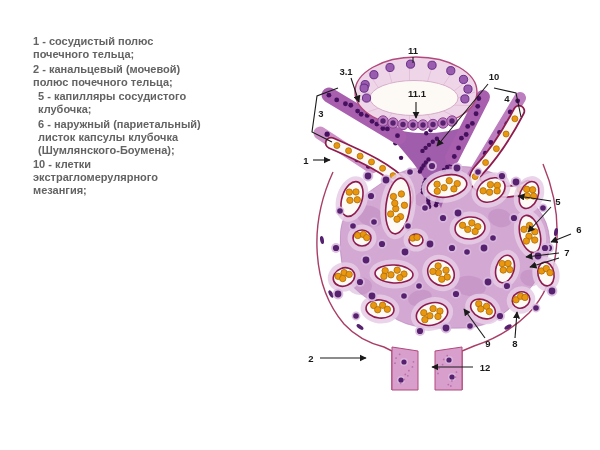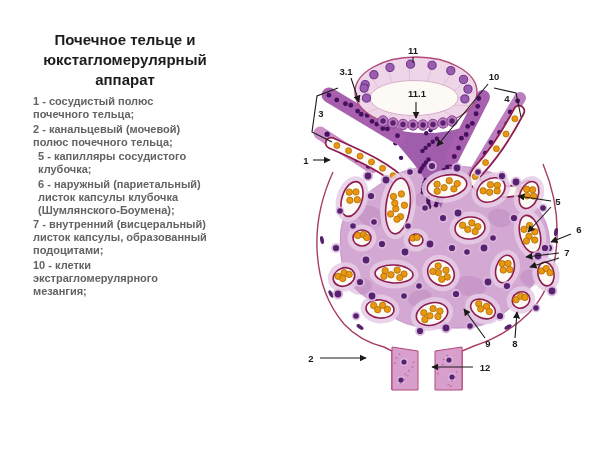--- a/index.html
+++ b/index.html
@@ -40,31 +40,25 @@
   .stipple{fill:#a84f96;opacity:.6;}
   .ptr{stroke:#1a1a1a;stroke-width:1.1;fill:none;}
   .lbl{font:bold 9.5px "Liberation Sans",sans-serif;fill:var(--label);text-anchor:middle;}
 </style>
 </head>
 <body>
 
 <div class="slide">
 
   <div class="left-panel">
-    <div class="title">
-      <div>Почечное тельце и</div>
-      <div>юкстагломерулярный</div>
-      <div>аппарат</div>
-    </div>
     <div class="legend">
       <div class="li">1 - сосудистый полюс почечного тельца;</div>
       <div class="li">2 - канальцевый (мочевой) полюс почечного тельца;</div>
       <div class="li ind">5 - капилляры сосудистого клубочка;</div>
       <div class="li ind">6 - наружный (париетальный) листок капсулы клубочка (Шумлянского-Боумена);</div>
-      <div class="li">7 - внутренний (висцеральный) листок капсулы, образованный подоцитами;</div>
       <div class="li">10 - клетки экстрагломерулярного мезангия;</div>
 
     </div>
   </div>
 
   <div class="figure-wrap">
   <svg id="fig" width="306" height="392" viewBox="292 42 306 392">
     <defs>
       <marker id="ah" viewBox="0 0 10 10" refX="9" refY="5" markerWidth="6.5" markerHeight="6.5" orient="auto">
         <path d="M0,0L10,5L0,10z" fill="#1a1a1a"></path>

